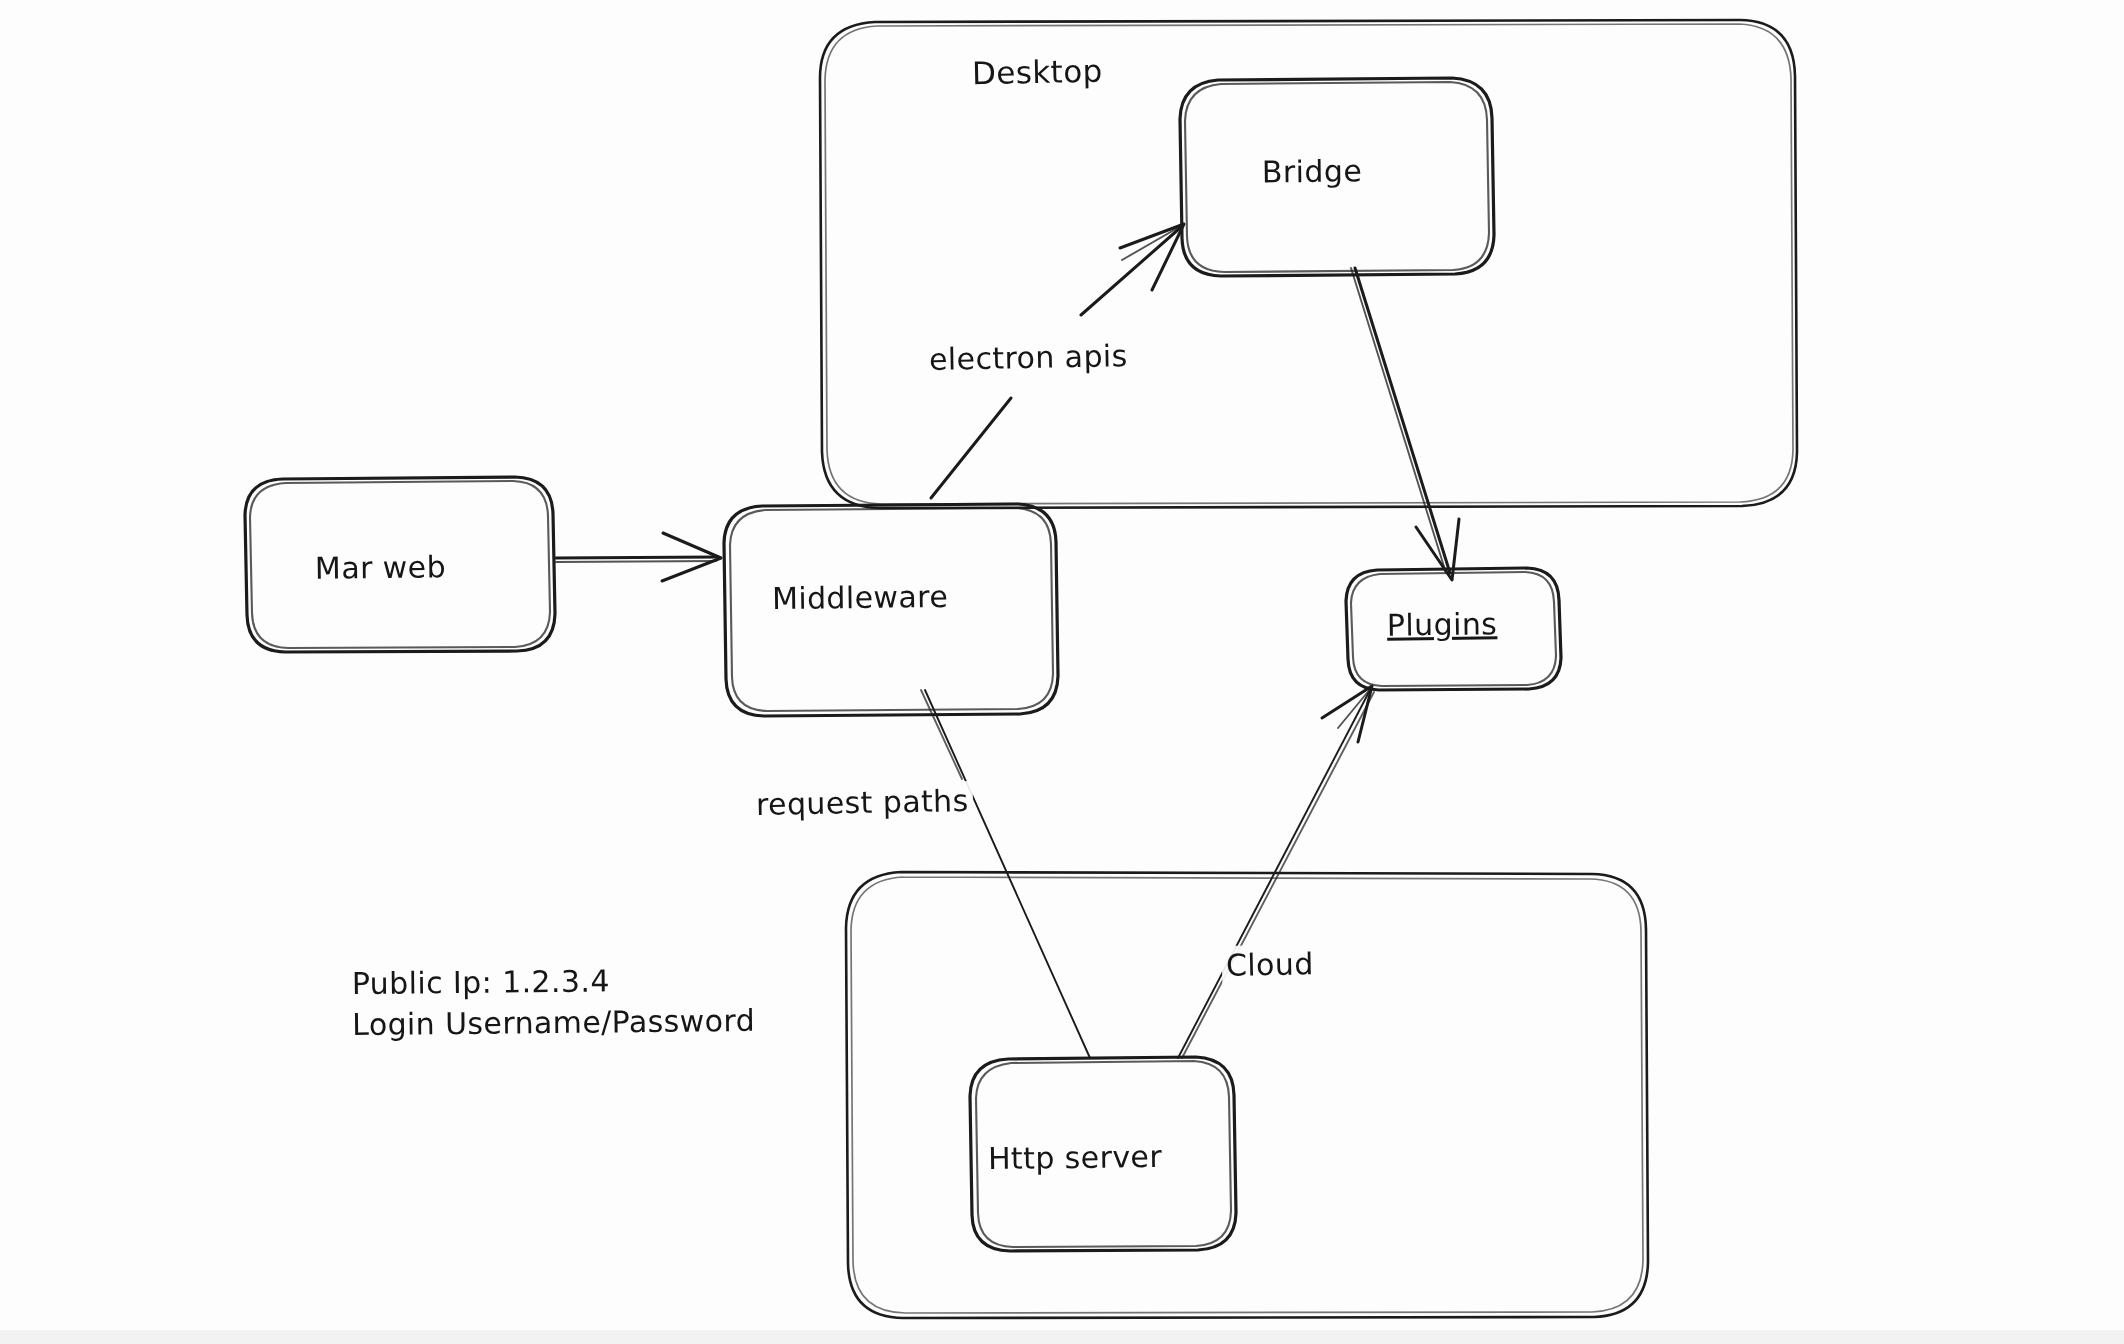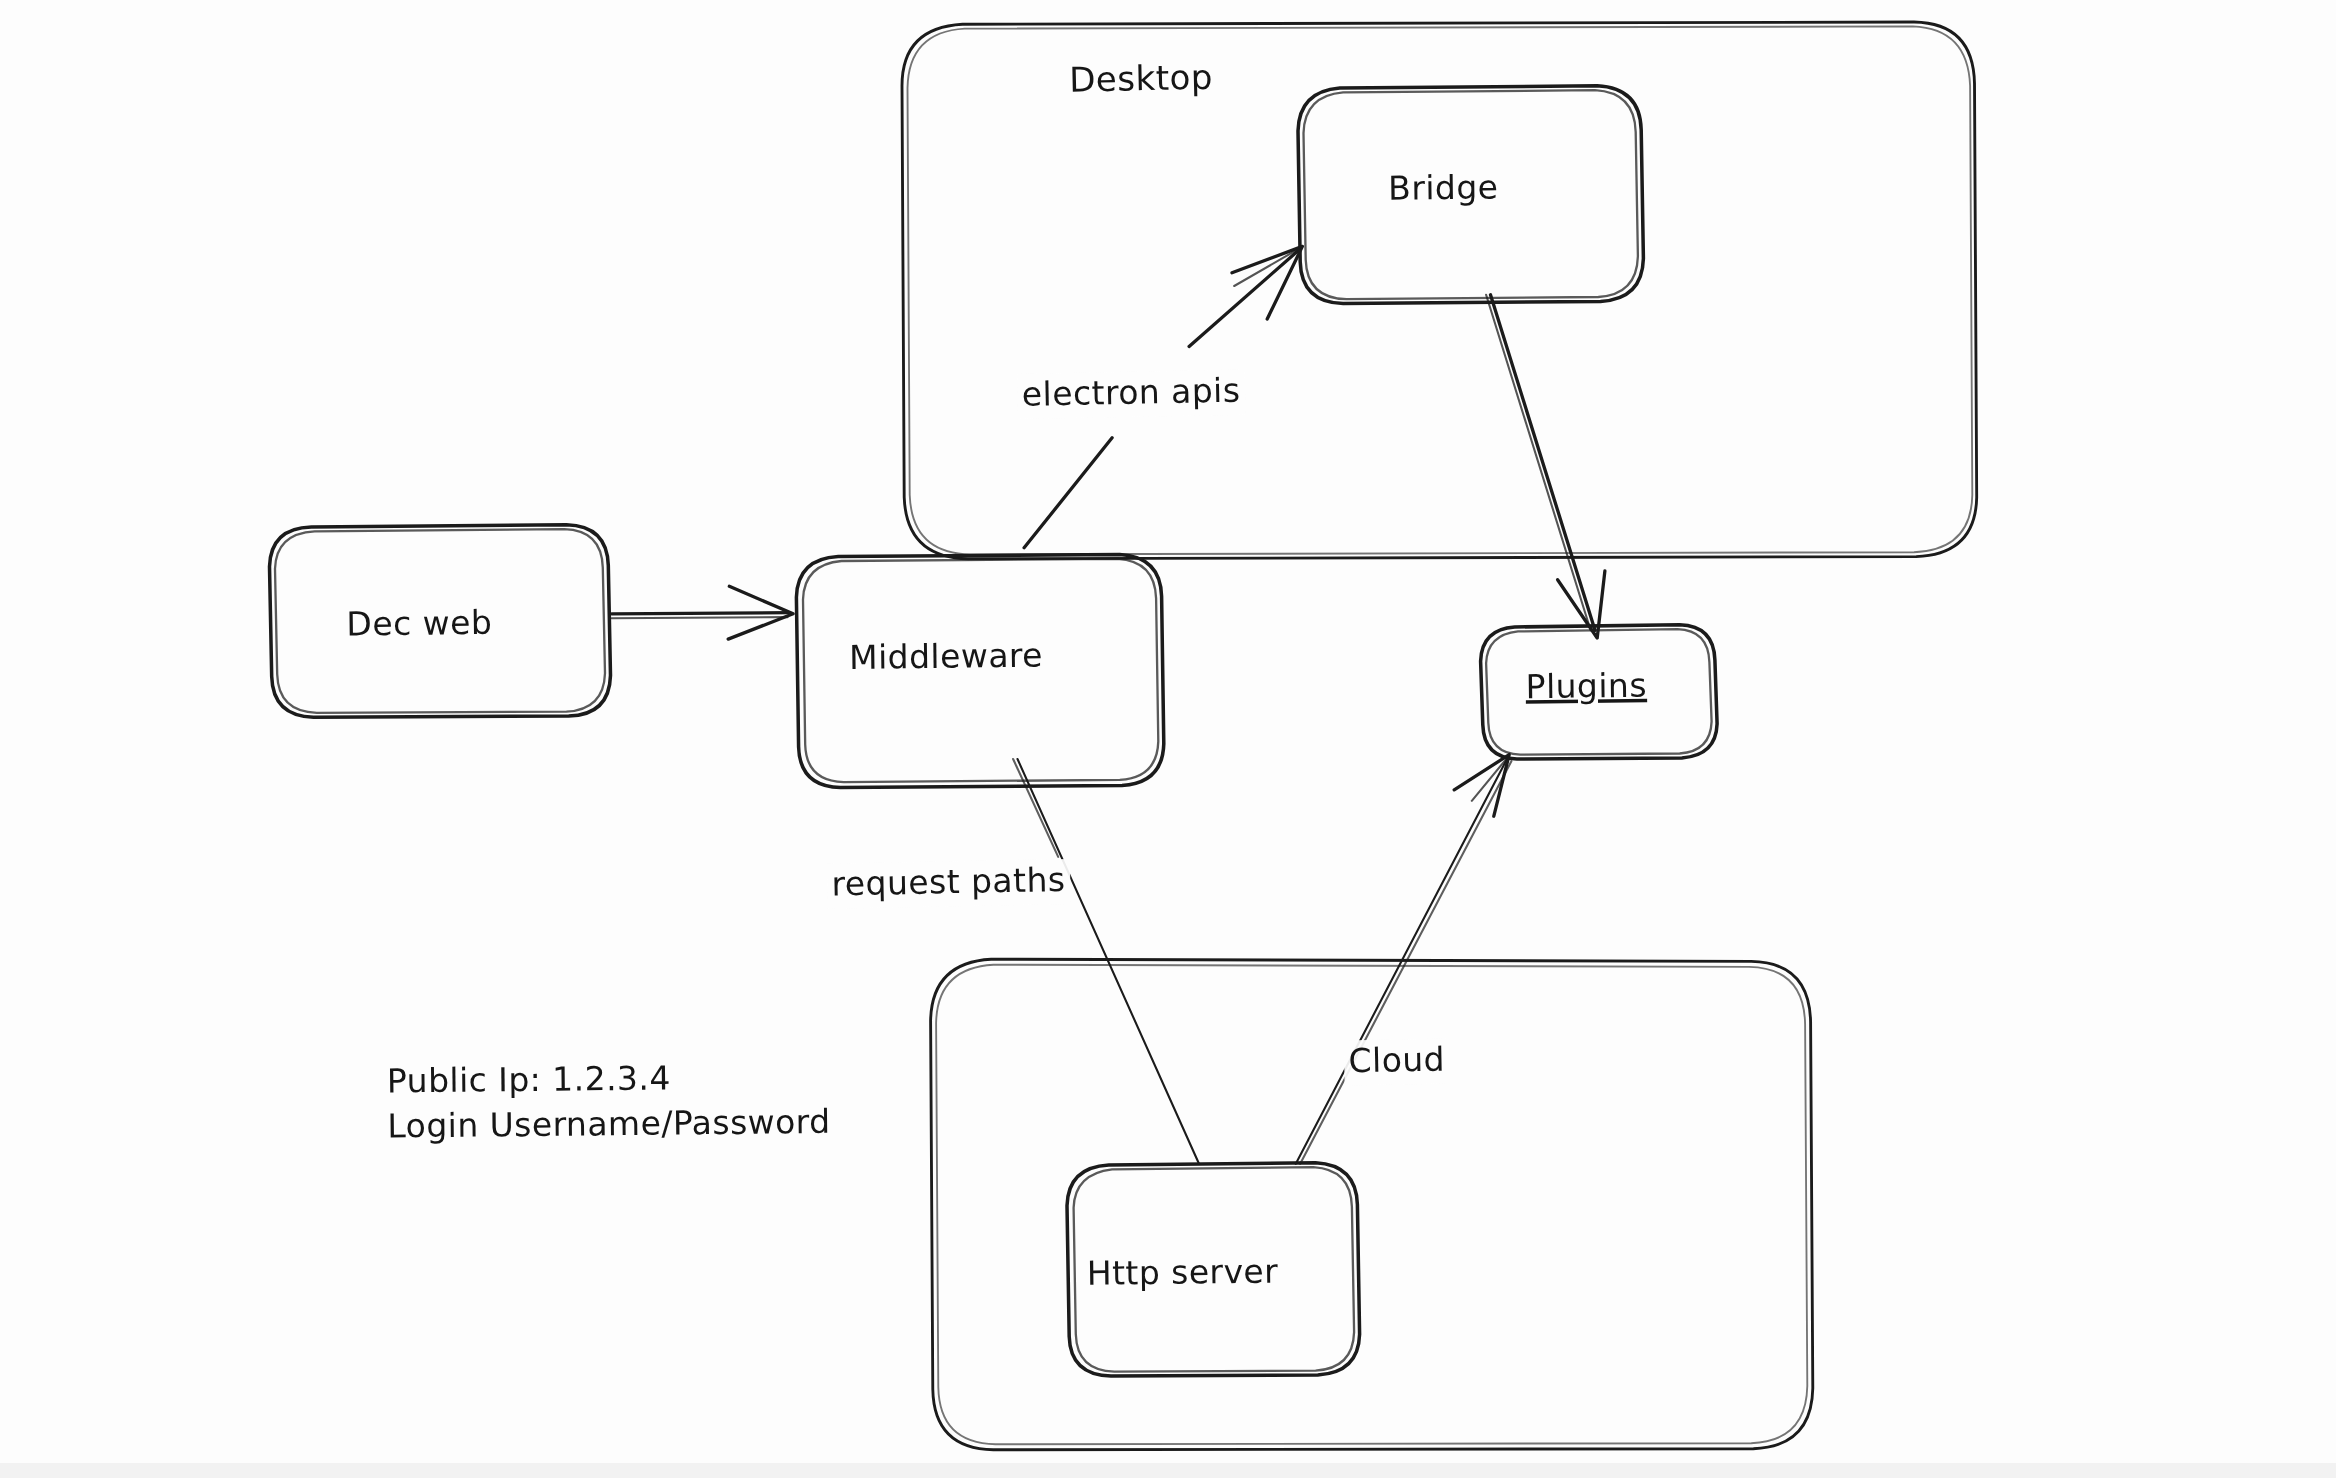--- a/index.html
+++ b/index.html
@@ -150,21 +150,21 @@
       <path class="stroke thin-edge" d="M 1178 1058 L 1370 690"></path>
       <path class="stroke thin-edge" d="M 1182 1058 L 1374 692" opacity="0.7"></path>
       <path class="stroke arrow-head" d="M 1322 718 L 1372 686 L 1358 742"></path>
       <path class="stroke link-line-2" d="M 1338 728 L 1371 688"></path>
     </g>
 
   </svg>
 
   <div class="dgm-text group-label" style="left: 972px; top: 52px;">Desktop</div>
 
-  <div class="dgm-text node-label" style="left: 315px; top: 548px;">Dec web</div>
+  <div class="dgm-text node-label" style="left: 315px; top: 548px;">Mar web</div>
 
   <div class="dgm-text node-label" style="left: 772px; top: 578px;">Middleware</div>
 
   <div class="dgm-text node-label" style="left: 1262px; top: 152px;">Bridge</div>
 
   <div class="dgm-text node-label" style="left: 1387px; top: 605px; text-decoration: underline;">Plugins</div>
 
   <div class="dgm-text node-label" style="left: 988px; top: 1138px;">Http server</div>
 
   <div class="dgm-text edge-label" style="left: 925px; top: 338px;">electron apis</div>

